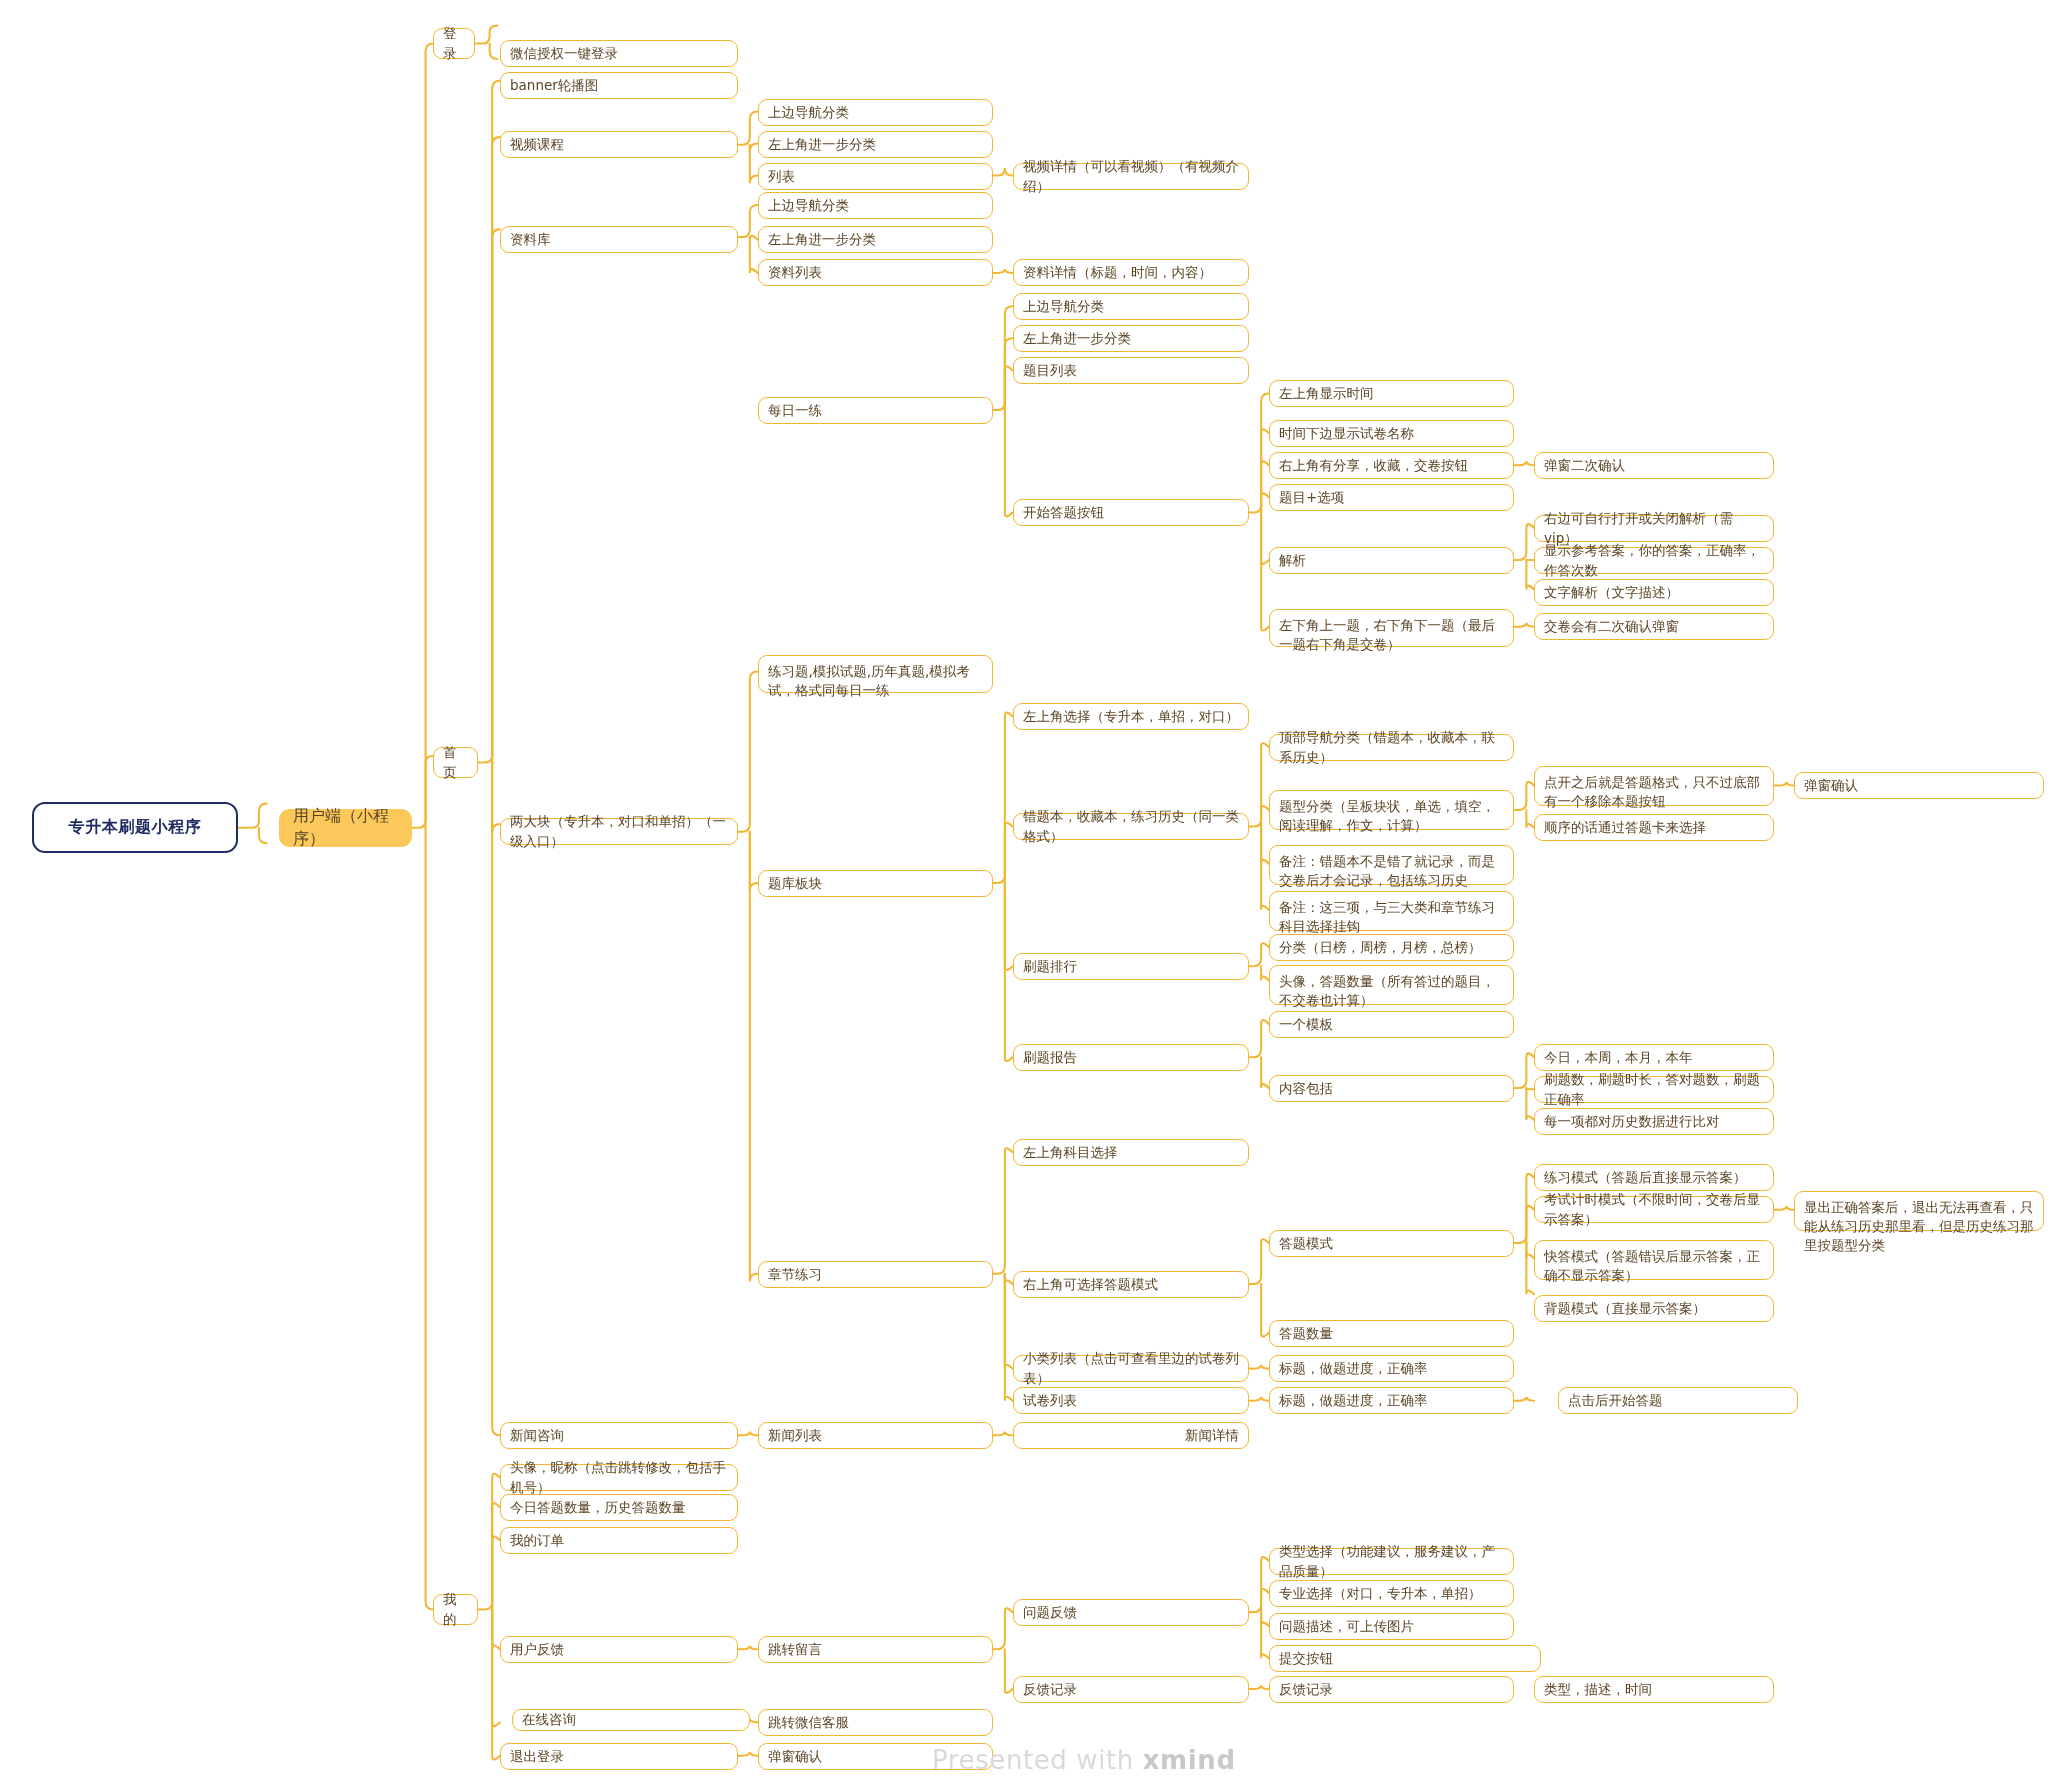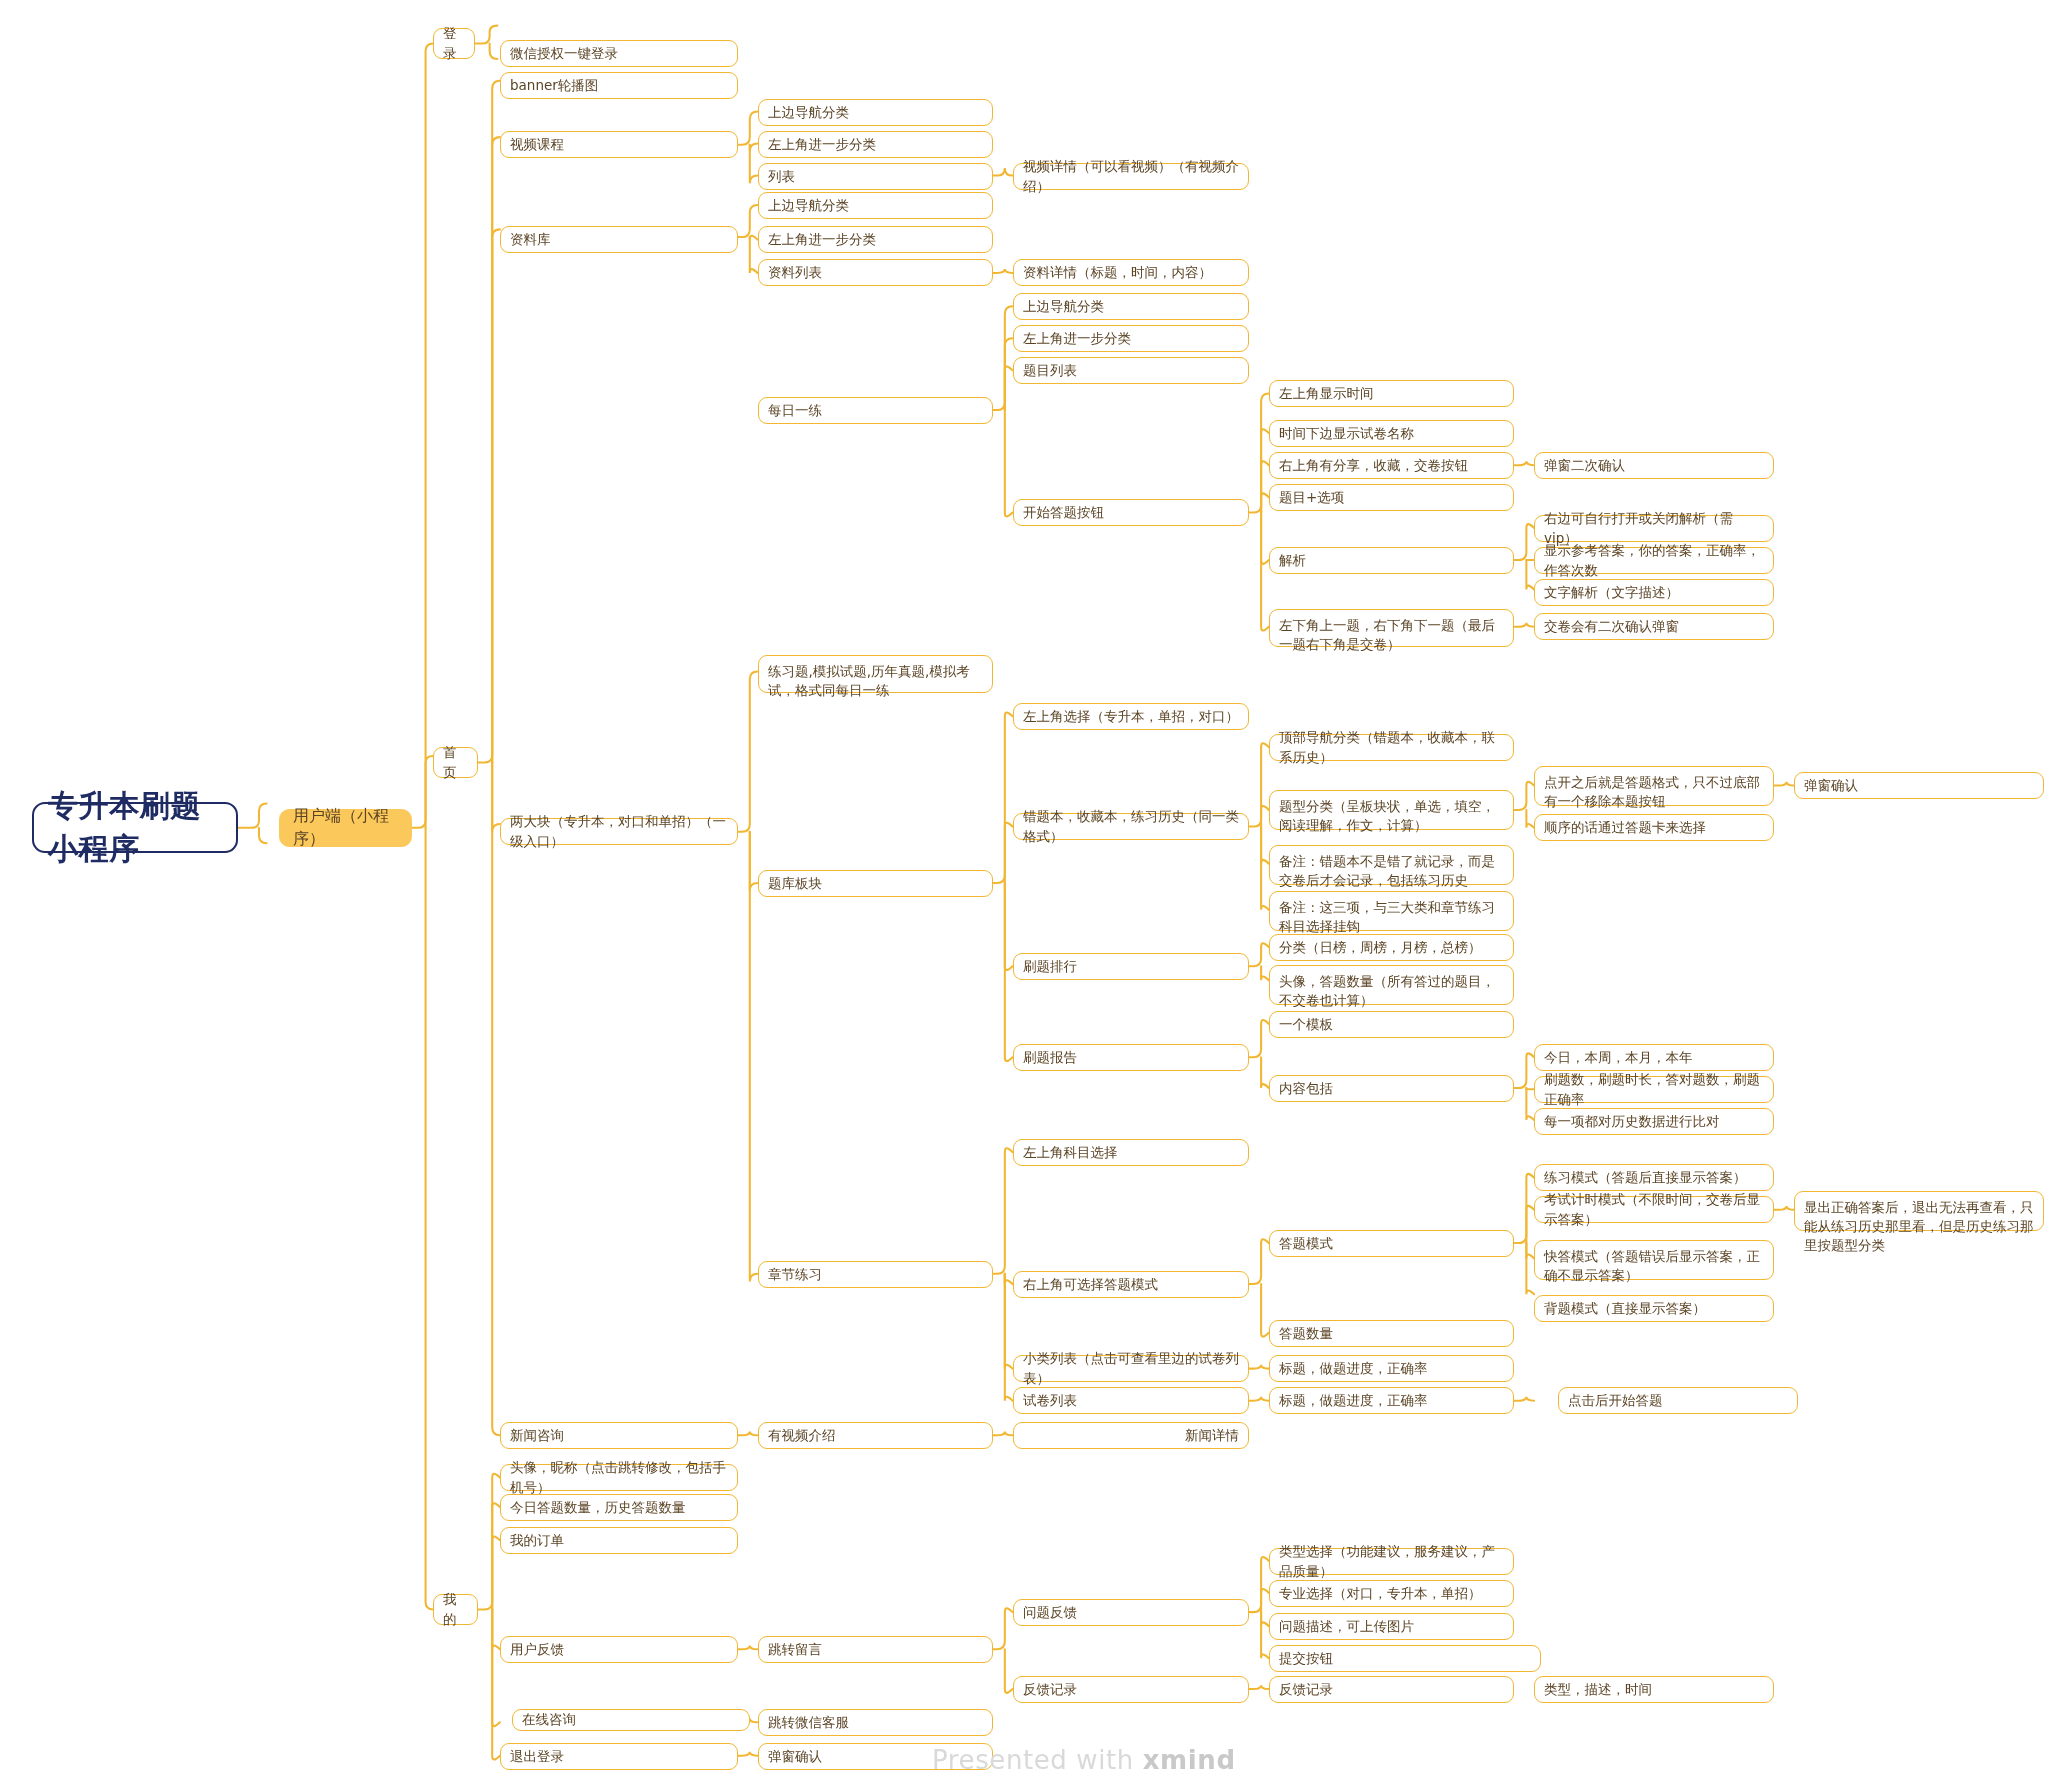--- a/index.html
+++ b/index.html
@@ -32,21 +32,21 @@
     white-space:normal;
   }
   .node.two-line{align-items:flex-start;padding-top:5.8px;}
   .node span{display:block;}
 
   
   .node.root{
     border:2.6px solid #1F2B63;
     border-radius:13px;
     color:#1F2B63;
-    font-size:30px;
+    font-size:16px;
     font-weight:600;
     padding:9px 14px;
     letter-spacing:0.6px;
   }
   .node.lvl1{
     background:#FBC85B;
     border-color:#FBC85B;
     border-radius:10.3px;
     color:#5B4425;
     font-size:16px;
@@ -284,21 +284,21 @@
 
   <div class="node" style="left:758px;top:870px;width:235px;height:27px;">
     <span>题库板块</span>
   </div>
 
   <div class="node" style="left:758px;top:1261px;width:235px;height:27px;">
     <span>章节练习</span>
   </div>
 
   <div class="node" style="left:758px;top:1422px;width:235px;height:27px;">
-    <span>有视频介绍</span>
+    <span>新闻列表</span>
   </div>
 
   <div class="node" style="left:758px;top:1636px;width:235px;height:27px;">
     <span>跳转留言</span>
   </div>
   <div class="node" style="left:758px;top:1709px;width:235px;height:27px;">
     <span>跳转微信客服</span>
   </div>
   <div class="node" style="left:758px;top:1743px;width:235px;height:27px;">
     <span>弹窗确认</span>

